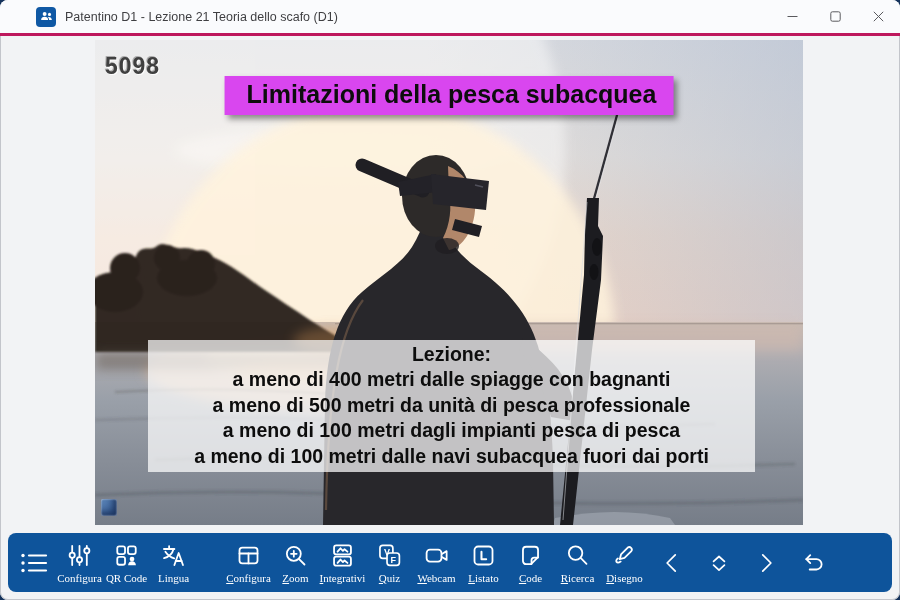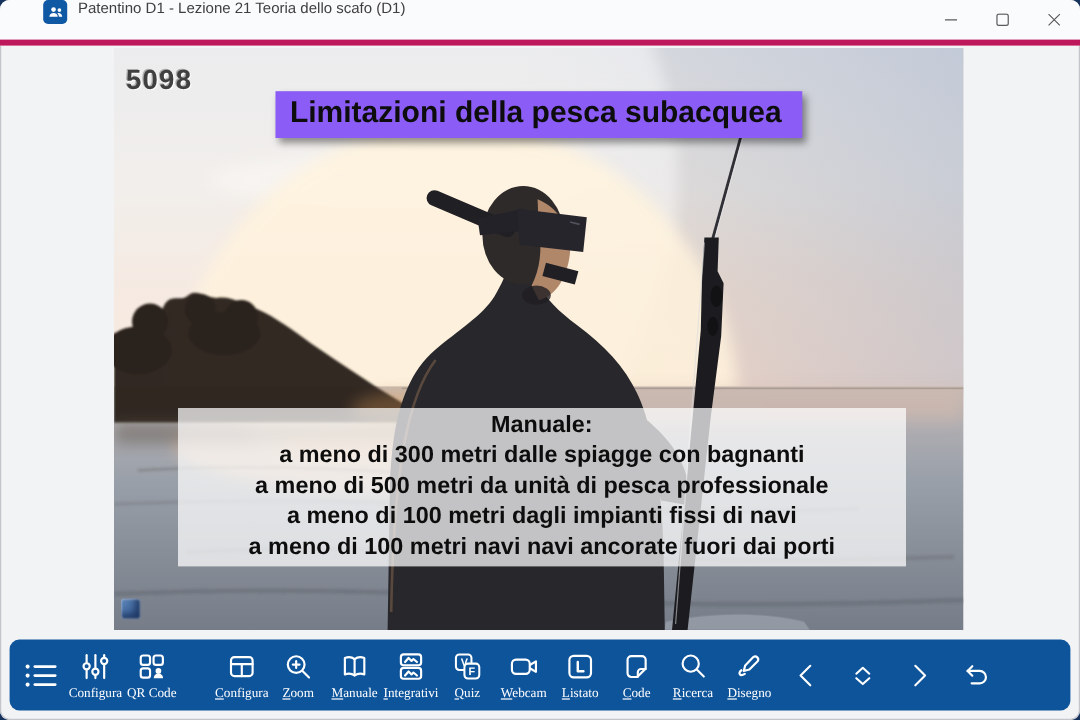--- a/index.html
+++ b/index.html
@@ -1,34 +1,34 @@
 <!DOCTYPE html>
 <html><head>
 <meta charset="utf-8">
 <style>
   html,body{margin:0;padding:0;background:#15335c;font-family:"Liberation Sans",sans-serif;}
   .stage{position:relative;width:900px;height:600px;background:#15335c;overflow:hidden;}
   .window{position:absolute;inset:0;background:#f2f3f5;border-radius:8px;overflow:hidden;
           box-shadow:inset 0 0 0 1px #c3c5cb;}
   
   .titlebar{position:absolute;left:0;top:0;width:900px;height:33px;background:#fafbfd;
-            border-bottom:5px solid #be185d;display:flex;}
+            border-bottom:3px solid #be185d;display:flex;align-items:center;}
   .app-icon{width:20px;height:20px;margin-left:36px;border-radius:4px;background:#0f58a4;
             display:flex;align-items:center;justify-content:center;flex:0 0 auto;}
   .win-title{margin-left:9px;font-size:12.5px;color:#3f3f42;white-space:nowrap;}
   .win-controls{position:absolute;right:0;top:0;height:33px;display:flex;align-items:center;}
   .wc{width:43px;height:33px;background:none;border:0;display:flex;align-items:center;
       justify-content:center;padding:0;color:#5a5a5e;}
   
   .slide{position:absolute;left:95px;top:40px;width:708px;height:485px;overflow:hidden;background:#dfe0e2;}
   .slide svg.scene{position:absolute;left:0;top:0;width:708px;height:485px;display:block;}
   .slide-num{position:absolute;left:10px;top:13px;font-size:23px;font-weight:bold;letter-spacing:1px;
              color:#404040;text-shadow:1px 1px 0 rgba(255,255,255,.85),-1px -1px 0 rgba(105,105,105,.5);}
-  .slide-title{position:absolute;left:50%;top:36px;transform:translateX(-50%);background:#8b5cf6;
-               padding:4px 17px 6px 12px;font-size:25px;font-weight:bold;color:#0d0d0d;white-space:nowrap;
+  .slide-title{position:absolute;left:50%;top:36px;transform:translateX(-50%);background:#d946ef;
+               padding:4px 17px 6px 22px;font-size:25px;font-weight:bold;color:#0d0d0d;white-space:nowrap;
                box-shadow:3px 4px 6px rgba(0,0,0,.42);}
   .rules-box{position:absolute;left:53px;top:300px;width:607px;background:rgba(255,255,255,.72);
              text-align:center;padding:2px 0 3px 0;}
   .rules-box div{font-size:19.5px;line-height:25.4px;font-weight:bold;color:#0d0d0d;white-space:nowrap;}
   .mini-icon{position:absolute;left:6px;top:459px;width:16px;height:17px;border-radius:2px;
              background:linear-gradient(135deg,#56priv 0) ;background:linear-gradient(135deg,#5d87bb,#2c4f84);
              box-shadow:inset 0 0 2px rgba(255,255,255,.8),inset -4px -4px 6px rgba(20,40,80,.7);}
   
   .toolbar{position:absolute;left:8px;top:533px;width:884px;height:59px;background:#0e549b;
            border-radius:8px;display:flex;align-items:stretch;padding:0;box-sizing:border-box;}
@@ -163,25 +163,25 @@
 
       <path d="M492 158 L504 158 L503 186 L508 196 L506 240 L497 310 L478 485 L465 485 L482 310 L489 235 L490 190 Z" fill="#1c1c20"></path>
       <ellipse cx="502" cy="207" rx="5" ry="9" fill="#121215"></ellipse>
       <ellipse cx="499" cy="232" rx="4.5" ry="8" fill="#121215"></ellipse>
       <line x1="492" y1="162" x2="468" y2="480" stroke="#d8dbe0" stroke-width="1" opacity=".55"></line>
     </svg>
 
     <div class="slide-num">5098</div>
     <div class="slide-title">Limitazioni della pesca subacquea</div>
     <div class="rules-box">
-      <div>Manuale:</div>
-      <div>a meno di 300 metri dalle spiagge con bagnanti</div>
+      <div>Lezione:</div>
+      <div>a meno di 400 metri dalle spiagge con bagnanti</div>
       <div>a meno di 500 metri da unità di pesca professionale</div>
-      <div>a meno di 100 metri dagli impianti fissi di navi</div>
-      <div>a meno di 100 metri navi navi ancorate fuori dai porti</div>
+      <div>a meno di 100 metri dagli impianti pesca di pesca</div>
+      <div>a meno di 100 metri dalle navi subacquea fuori dai porti</div>
     </div>
     <div class="mini-icon"></div>
   </div>
 
   <div class="toolbar">
 
     <button class="tb menu">
       <span class="ticon">
         <svg width="30" height="26" viewBox="0 0 30 26">
           <circle class="stf" cx="5" cy="5.5" r="1.7"></circle>
@@ -220,20 +220,35 @@
             <rect x="13.3" y="3.8" width="6.9" height="6.9" rx="1.8"></rect>
             <rect x="3.8" y="13.3" width="6.9" height="6.9" rx="1.8"></rect>
           </g>
           <circle class="stf" cx="16.9" cy="15.2" r="2.1"></circle>
           <path class="stf" d="M13.4 20.6 C13.6 18.4 15 17.2 16.9 17.2 C18.8 17.2 20.2 18.4 20.4 20.6 Z"></path>
         </svg>
       </span>
       <span class="tlabel">QR Code</span>
     </button>
 
+    <button class="tb">
+      <span class="ticon">
+        <svg width="27" height="27" viewBox="0 0 24 24">
+          <g class="st" stroke-width="1.6">
+            <line x1="3.5" y1="6.2" x2="12.8" y2="6.2"></line>
+                <line x1="8.1" y1="3.6" x2="8.1" y2="6.2"></line>
+            <path d="M12 6.2 C11 10.6 7 13.4 3.6 14.4"></path>
+            <path d="M4.8 8.6 C6.8 11.6 9.6 13.6 12.6 14.6"></path>
+            <path d="M12.8 20.5 L16.6 9.8 L20.4 20.5"></path>
+                <line x1="14" y1="16.9" x2="19.2" y2="16.9"></line>
+          </g>
+        </svg>
+      </span>
+      <span class="tlabel">Lingua</span>
+    </button>
 
     <div class="spacer"></div>
 
     <button class="tb">
       <span class="ticon">
         <svg width="27" height="27" viewBox="0 0 24 24">
           <g class="st" stroke-width="1.6">
             <rect x="4" y="5" width="16" height="14" rx="2.5"></rect>
             <line x1="4" y1="10.2" x2="20" y2="10.2"></line>
                 <line x1="12" y1="10.2" x2="12" y2="19"></line>
@@ -250,31 +265,20 @@
             <circle cx="10.5" cy="10.5" r="6.2"></circle>
                 <line x1="15.2" y1="15.2" x2="20" y2="20"></line>
             <line x1="8" y1="10.5" x2="13" y2="10.5"></line>
                 <line x1="10.5" y1="8" x2="10.5" y2="13"></line>
           </g>
         </svg>
       </span>
       <span class="tlabel acc">Zoom</span>
     </button>
 
-    <button class="tb">
-      <span class="ticon">
-        <svg width="27" height="27" viewBox="0 0 24 24">
-          <g class="st" stroke-width="1.6">
-            <path d="M12 6.4 C10 4.9 7.2 4.7 4.8 5.6 V17.8 C7.2 16.9 10 17.1 12 18.6 C14 17.1 16.8 16.9 19.2 17.8 V5.6 C16.8 4.7 14 4.9 12 6.4 Z"></path>
-            <line x1="12" y1="6.4" x2="12" y2="18.6"></line>
-          </g>
-        </svg>
-      </span>
-      <span class="tlabel acc">Manuale</span>
-    </button>
 
     <button class="tb">
       <span class="ticon">
         <svg width="27" height="27" viewBox="0 0 24 24">
           <g class="st" stroke-width="1.6">
             <rect x="4.5" y="3" width="15" height="8" rx="2"></rect>
             <rect x="4.5" y="13" width="15" height="8" rx="2"></rect>
             <polyline points="7.6,8.6 10.2,5.6 12.4,7.8 13.8,6.4 16.4,8.6"></polyline>
             <polyline points="7.6,18.6 10.2,15.6 12.4,17.8 13.8,16.4 16.4,18.6"></polyline>
           </g>

